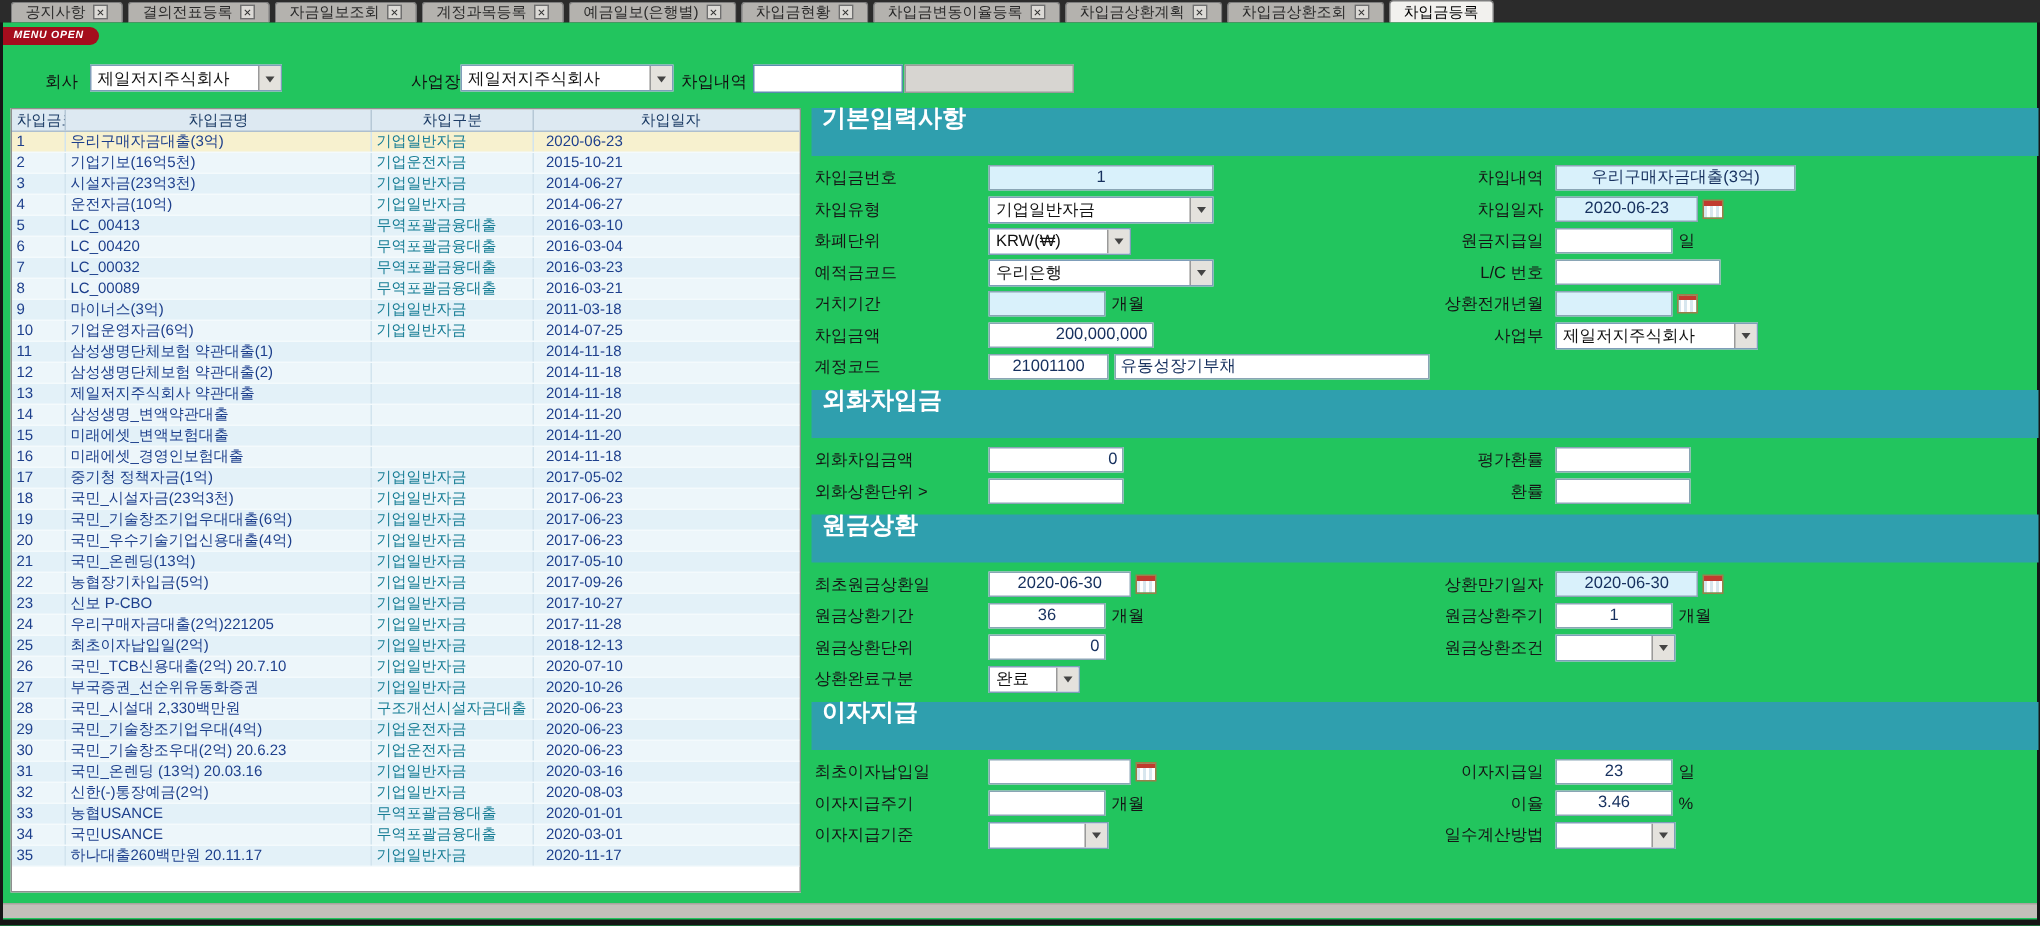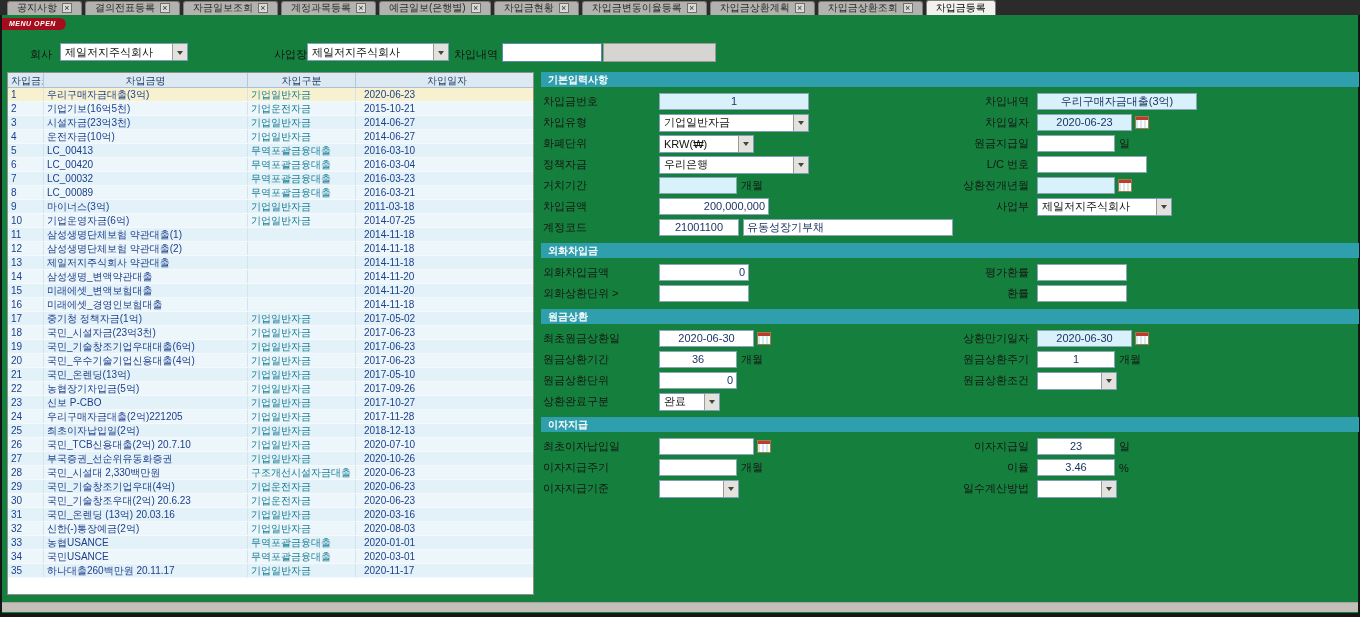--- a/index.html
+++ b/index.html
@@ -11,21 +11,21 @@
   .tabbar { position:absolute; top:0; left:0; right:0; height:15px; background:#2b2b2b;
             display:flex; align-items:center; padding-left:7px; }
   .tab { display:flex; align-items:center; gap:5px; height:14px; padding:0 9px; margin-right:3px;
          background:#b4b2ae; color:#2a2a2a; font-size:10px; white-space:nowrap;
          border:1px solid #7d7d7d; border-bottom:none; border-radius:3px 3px 0 0; cursor:pointer; }
   .tab.active { background:#f2f1ee; color:#000; height:15px; }
   .tab .x { display:inline-block; width:10px; height:10px; line-height:9px; text-align:center;
             font-size:9px; background:#dcdad6; border:1px solid #6f6f6f; color:#333; }
 
   
-  .chrome { position:absolute; top:15px; left:2px; right:2px; bottom:4px; background:#15803d;padding-left:16px; }
+  .chrome { position:absolute; top:15px; left:2px; right:2px; bottom:4px; background:#22c55e;padding-left:16px; }
 
   .menu-open { position:absolute; top:3px; left:0; height:12px; padding:0 10px 0 7px;
                background:#a50d1d; color:#fff; font-size:7px; font-weight:bold; font-style:italic;
                line-height:12px; letter-spacing:.5px; border-radius:0 7px 7px 0; cursor:pointer; }
 
   
   .filterbar { position:absolute; top:27px; left:0; right:0; height:24px; }
   .flabel { position:absolute; top:5px; color:#111; }
   .fl-company { left:28px; }  .fl-site { left:272px; }  .fl-desc { left:452px; }
   .fselect, .finput { position:absolute; top:1px; height:19px; background:#fff;
@@ -45,21 +45,21 @@
   .grow { display:flex; height:14px; background:#e3f1f8; border-bottom:1px solid #f4fafc; cursor:pointer; }
   .grow:nth-child(even) { background:#edf6fa; }
   .grow.sel { background:#f7f1cf; }
   .grow .gcell { border-right:1px solid #d2e4ee; }
   .c-code { width:36px; color:#1d3f8c; }
   .c-name { width:204px; color:#1d3f8c; }
   .c-type { width:108px; color:#177d95; }
   .c-date { width:177px; border-right:none !important; color:#1d3f8c; padding-left:8px; }
 
   .form-panel { position:absolute; left:539px; top:57px; width:818px; height:528px; }
-  .sect { height:15px; background:#2f9fae; color:#fff; font-weight:bold; font-size:10px;
+  .sect { height:32px; background:#2f9fae; color:#fff; font-weight:bold; font-size:16px;
           line-height:15px; padding-left:7px; margin:5px 0 4px 0; }
   .sect.first { margin-top:0; }
   .frow { display:flex; align-items:center; height:21px; padding-left:2px; }
   .c1 { width:116px; padding-right:8px; color:#151515; }
   .c2 { width:236px; display:flex; align-items:center; }
   .c3 { width:142px; text-align:right; padding-right:8px; color:#151515; }
   .c4 { flex:1; display:flex; align-items:center; }
 
   .input { height:17px; border:1px solid #8aa5b5; background:#fff; line-height:15px;
            padding:0 3px; color:#16305e; overflow:hidden; white-space:nowrap; }
@@ -413,21 +413,21 @@
           </div>
         </div>
         <div class="c3">원금지급일</div>
         <div class="c4">
           <div class="input w78"></div>
           <span class="sfx">일</span>
         </div>
       </div>
 
       <div class="frow">
-        <div class="c1">정책자금</div>
+        <div class="c1">예적금코드</div>
         <div class="c2">
           <div class="select w150">
             <span class="sel-val">우리은행</span>
             <span class="sel-arrow"></span>
           </div>
         </div>
         <div class="c3">L/C 번호</div>
         <div class="c4">
             <div class="input w110"></div>
           </div>

